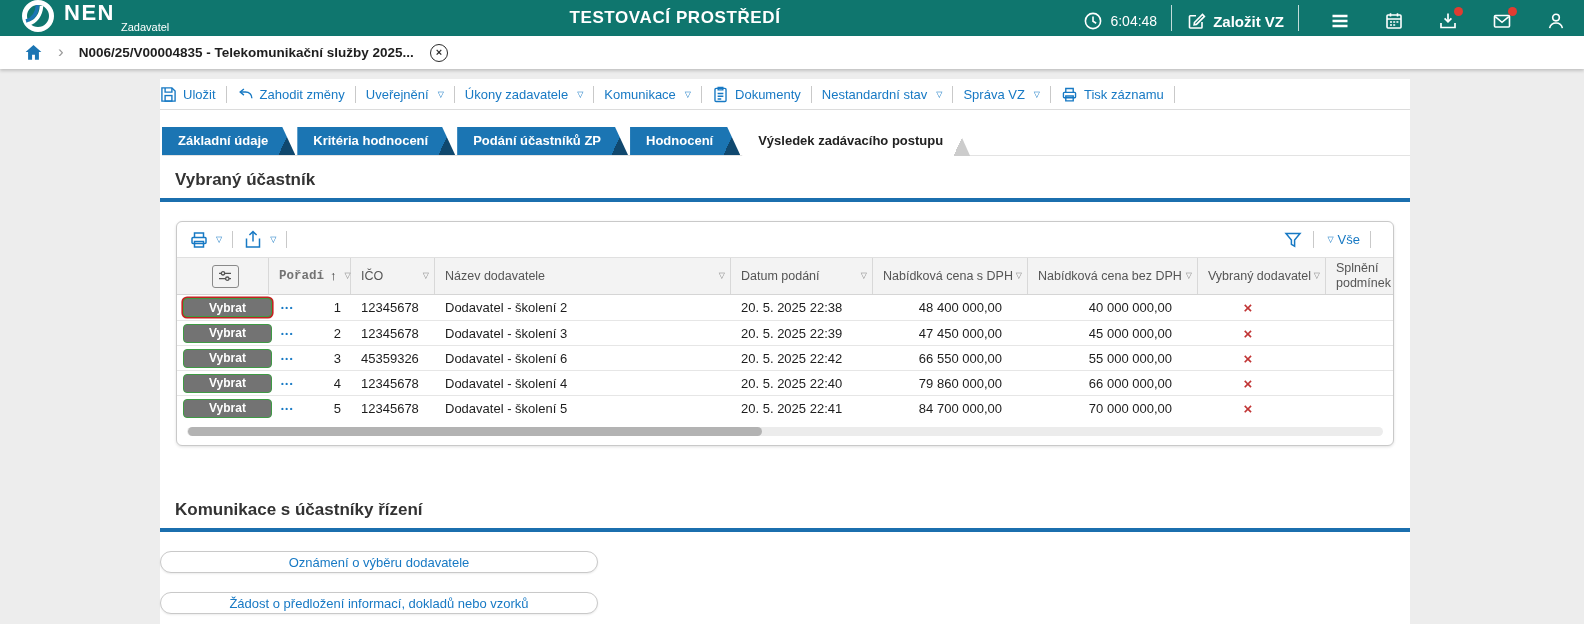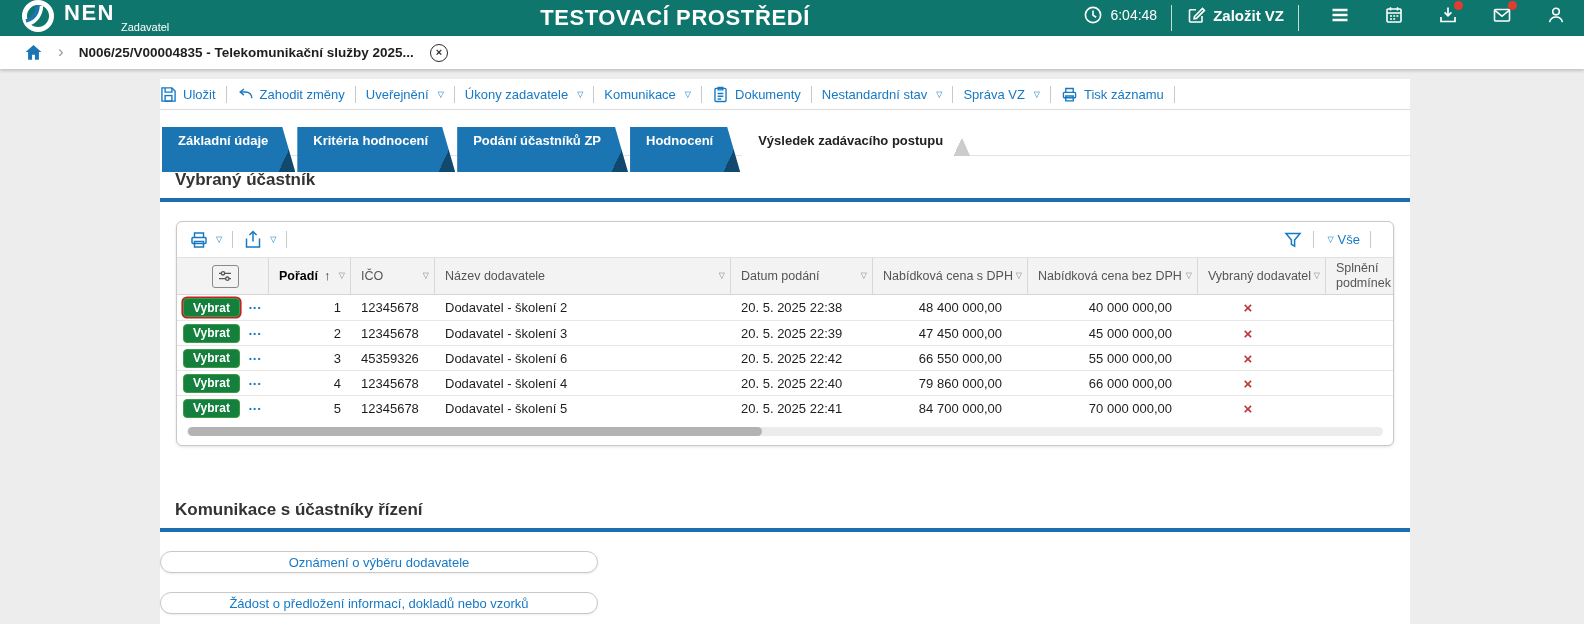--- a/index.html
+++ b/index.html
@@ -6,22 +6,22 @@
   html,body { width:1584px; height:624px; overflow:hidden; }
   body { font-family:"Liberation Sans", sans-serif; background:#ededed; font-size:13px; color:#222; }
 
   
   .app-header { height:36px; background:#0f766e; display:flex; align-items:center; color:#fff; position:relative; }
   .logo-group { margin-left:20px; display:flex; align-items:flex-start; gap:8px; }
   .logo-mark { width:36px; height:36px; }
   .logo-stack { position:relative; height:40px; }
   .logo-text { font-size:22px; font-weight:bold; letter-spacing:1.5px; line-height:30px; }
   .logo-sub { position:absolute; left:57px; top:23px; font-size:11px; white-space:nowrap; }
-  .env-title { position:absolute; left:675px; transform:translateX(-50%); font-size:22px; font-weight:bold; letter-spacing:0.6px; white-space:nowrap; }
-  .header-right { margin-left:auto; display:flex; align-items:flex-start; margin-right:14px; gap:0; }
+  .env-title { position:absolute; left:675px; transform:translateX(-50%); font-size:17px; font-weight:bold; letter-spacing:0.6px; white-space:nowrap; }
+  .header-right { margin-left:auto; display:flex; align-items:flex-end; margin-right:14px; gap:0; }
   .hdr-item { display:flex; align-items:center; gap:7px; font-size:14px; }
   .hdr-item.strong { font-weight:bold; font-size:15px; }
   .hdr-sep { width:1px; height:26px; background:rgba(255,255,255,0.75); margin:0 14px; }
   .hdr-icon { width:20px; height:20px; display:block; }
   .hdr-iconbtn { position:relative; margin:0 17px; display:flex; }
   .badge { position:absolute; top:-4px; right:-5px; width:9px; height:9px; border-radius:50%; background:#e03c31; }
 
   
   .breadcrumb-bar { height:33px; background:#fff; display:flex; align-items:center; padding-left:24px; box-shadow:0 2px 3px rgba(0,0,0,0.18); position:relative; z-index:6; }
   .bc-home { color:#1b75b3; width:19px; height:19px; }
@@ -35,21 +35,21 @@
   
   .action-toolbar { display:flex; align-items:center; height:31px; border-bottom:1px solid #dcdcdc; color:#1779c4; }
   .tb-item { display:flex; align-items:center; gap:6px; font-size:13px; cursor:pointer; white-space:nowrap; }
   .tb-sep { width:1px; height:17px; background:#c9c9c9; margin:0 10px; }
   .tb-icon { width:17px; height:17px; }
   .dd { font-size:8px; color:#1779c4; margin-left:3px; }
 
   
   .tab-strip { display:flex; align-items:flex-start; margin:17px 0 0 2px; position:relative; height:29px; }
   .tab-strip::after { content:''; position:absolute; left:0; right:0; top:28px; height:1px; background:#e3e3e3; z-index:0; }
-  .tab { position:relative; z-index:1; height:45px; line-height:28px; padding:0 27px 0 16px; margin-right:2px;
+  .tab { position:relative; z-index:1; height:28px; line-height:28px; padding:0 27px 0 16px; margin-right:2px;
          color:#fff; font-weight:bold; font-size:13px; cursor:pointer; white-space:nowrap;
          clip-path:polygon(0 0, calc(100% - 13px) 0, 100% 100%, 0 100%);
          background-image:linear-gradient(115deg,#1b75b3 calc(100% - 15px),#10486e calc(100% - 15px)); }
   .tab.active { height:29px; color:#222;
          background-image:linear-gradient(115deg,#ffffff calc(100% - 15px),#cccccc calc(100% - 15px)); }
 
   
   .section-title { font-size:17px; font-weight:bold; color:#333; margin:14px 0 8px 15px; }
   .section-rule { height:4px; background:#1b6fae; }
 
@@ -59,28 +59,28 @@
   .gt-btn { display:flex; align-items:center; gap:4px; cursor:pointer; }
   .gt-icon { width:20px; height:20px; }
   .gt-spacer { flex:1; }
   .view-label { font-size:13px; color:#1779c4; cursor:pointer; }
 
   .thead, .trow { display:grid; grid-template-columns:92px 82px 84px 296px 142px 155px 170px 128px minmax(60px,1fr); }
   .thead { background:#f3f3f3; border-top:1px solid #e0e0e0; border-bottom:1px solid #d5d5d5; min-height:35px; }
   .th { display:flex; align-items:center; padding:3px 5px 3px 10px; border-right:1px solid #d8d8d8; color:#555; font-size:12.5px; line-height:1.2; }
   .th .lbl { flex:1; }
   .th .th-dd { color:#888; font-size:8px; margin-left:2px; }
-  .th.sorted .lbl { color:#000000; font-weight:bold; flex:0 0 auto; }
+  .th.sorted .lbl { color:#737373; font-weight:bold; flex:0 0 auto;font-family:Liberation Mono, monospace; }
   .sort-arrow { color:#333; font-size:13px; margin:0 6px 0 6px; flex:1; text-align:left; }
   .col-settings-box { width:27px; height:23px; border:1px solid #8a8a8a; border-radius:3px; display:flex; align-items:center; justify-content:center; margin:0 auto; color:#555; }
 
   .trow { height:25px; align-items:center; border-top:1px solid #e6e6e6; font-size:13px; color:#1d1d1d; }
   .trow:first-child { border-top:none; }
   .c-actions { display:flex; align-items:center; gap:9px; padding-left:6px; }
-  .vybrat { background:#15803d; color:#fff; font-weight:bold; font-size:12px; border:1px solid #3e9a44; border-radius:4px; height:19px; padding:0 9px; cursor:pointer; font-family:inherit; }
+  .vybrat { background:#737373; color:#fff; font-weight:bold; font-size:12px; border:1px solid #3e9a44; border-radius:4px; height:19px; padding:0 25px; cursor:pointer; font-family:inherit; }
   .vybrat.focused { box-shadow:0 0 0 1.6px #c32222; }
   .dots { color:#1779c4; font-size:8px; letter-spacing:1.6px; font-weight:bold; cursor:pointer; }
   .c-poradi { text-align:right; padding-right:10px; }
   .c-ico, .c-nazev, .c-datum { padding-left:10px; }
   .c-price { text-align:right; padding-right:26px; }
   .c-mark { text-align:center; padding-right:28px; color:#c13535; font-weight:bold; font-size:15px; line-height:1; }
 
   .hscroll { margin:7px 10px 9px; height:9px; background:#ececec; border-radius:5px; position:relative; }
   .hscroll-thumb { position:absolute; left:1px; top:0; height:9px; width:48%; background:#b3b3b3; border-radius:5px; cursor:pointer; }
 

